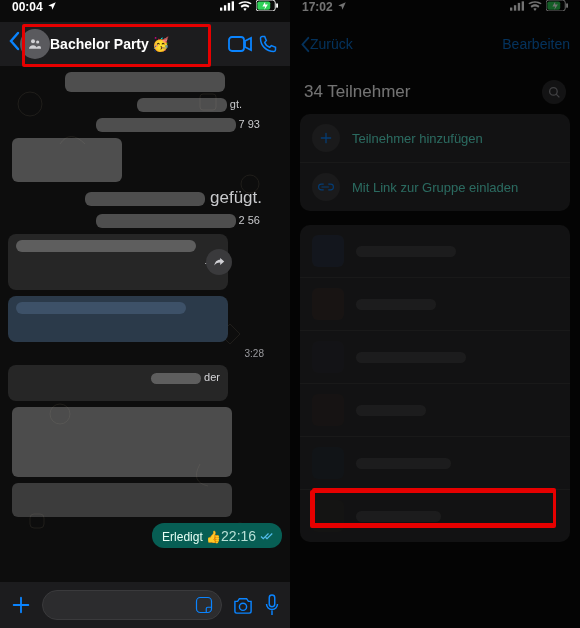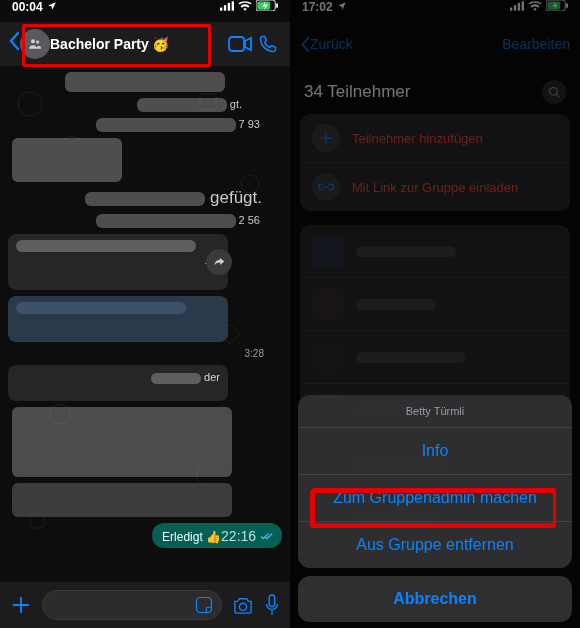--- a/index.html
+++ b/index.html
@@ -37,21 +37,21 @@
     .dim-overlay { position:absolute; inset:0; background:rgba(0,0,0,0.55); z-index:10; pointer-events:none }
     .nav2 { height:44px; display:flex; align-items:center; justify-content:space-between; padding:0 10px; color:#0a6fcc; font-size:14px }
     .nav2 .bk { display:flex; align-items:center; }
     .partheader { padding:14px 14px 10px; display:flex; align-items:center; justify-content:space-between }
     .partheader .t { color:#fff; font-size:17px; font-weight:400 }
     .search-pill { width:24px; height:24px; border-radius:12px; background:#2c2c2e; display:flex; align-items:center; justify-content:center }
     .card { margin:0 10px 14px; background:rgba(44,44,46,0.9); border-radius:10px; overflow:hidden }
     .row { display:flex; align-items:center; gap:12px; padding:10px 12px; border-bottom:1px solid rgba(80,80,80,0.4) }
     .row:last-child { border-bottom:none }
     .row .ic { width:28px; height:28px; border-radius:14px; background:#3a3a3c; display:flex; align-items:center; justify-content:center; color:#0a84ff }
-    .row .lbl { color:#ef4444; font-size:13px }
+    .row .lbl { color:#5eead4; font-size:13px }
     .p-avatar { width:32px; height:32px; border-radius:6px; opacity:.55 }
     
     .sheet-wrap { position:absolute; left:8px; right:8px; bottom:6px; z-index:20 }
     .sheet-top { background:rgba(48,48,50,0.96); border-radius:12px; overflow:hidden; margin-bottom:8px }
     .sheet-title { text-align:center; color:#9c9ca1; font-size:11px; padding:10px 0; border-bottom:1px solid rgba(100,100,100,0.4) }
     .sheet-btn { text-align:center; color:#0a84ff; font-size:16px; padding:14px 0; border-bottom:1px solid rgba(100,100,100,0.4) }
     .sheet-btn:last-child { border-bottom:none }
     .sheet-cancel { background:rgba(48,48,50,0.98); border-radius:12px; text-align:center; color:#0a84ff; font-size:16px; font-weight:600; padding:14px 0 }
   </style>
 </head>
@@ -287,28 +287,17 @@
         <div class="blob" style="width:95px;height:11px;opacity:.4"></div>
       </div>
     <div class="row">
         <div class="p-avatar" style="background:#33312a"></div>
         <div class="blob" style="width:85px;height:11px;opacity:.4"></div>
       </div>
   </div>
 
   <div class="dim-overlay"></div>
 
-  <div class="sheet-wrap">
-    <div class="sheet-top">
-      <div class="sheet-title">Betty Türmli</div>
-      <div class="sheet-btn">Info</div>
-      <div class="sheet-btn" style="position:relative">
-        <span>Zum Gruppenadmin machen</span>
-      </div>
-      <div class="sheet-btn">Aus Gruppe entfernen</div>
-    </div>
-    <div class="sheet-cancel">Abbrechen</div>
-  </div>
 
   <div class="highlight-red" style="left:310px; top:490px; width:246px; height:38px; position:fixed"></div>
 </div>
 
 <div class="highlight-red" style="left:312px; top:488px; width:244px; height:38px"></div>
 
 </body></html>

